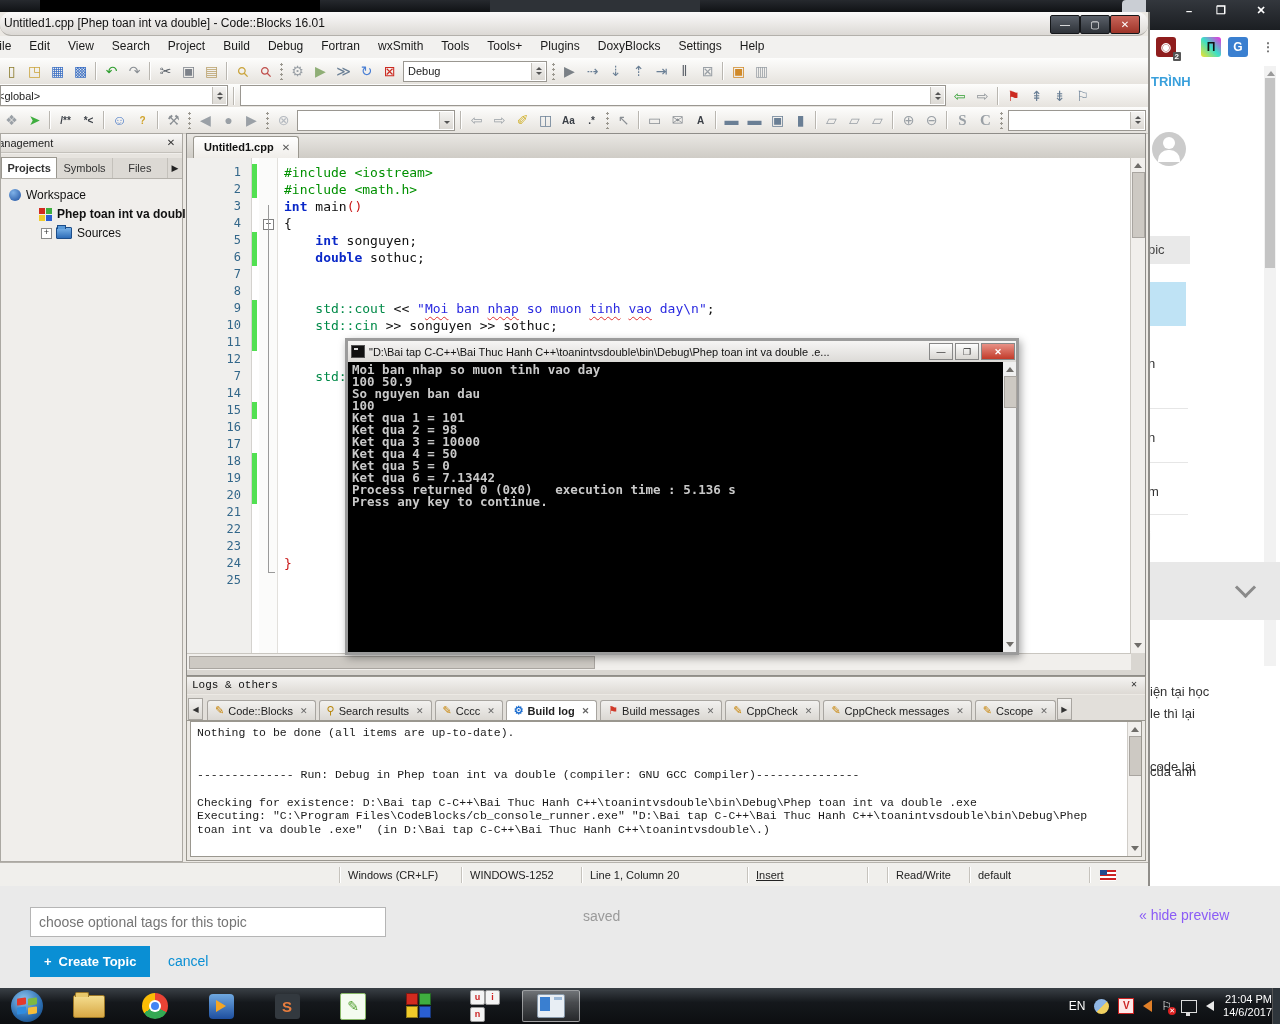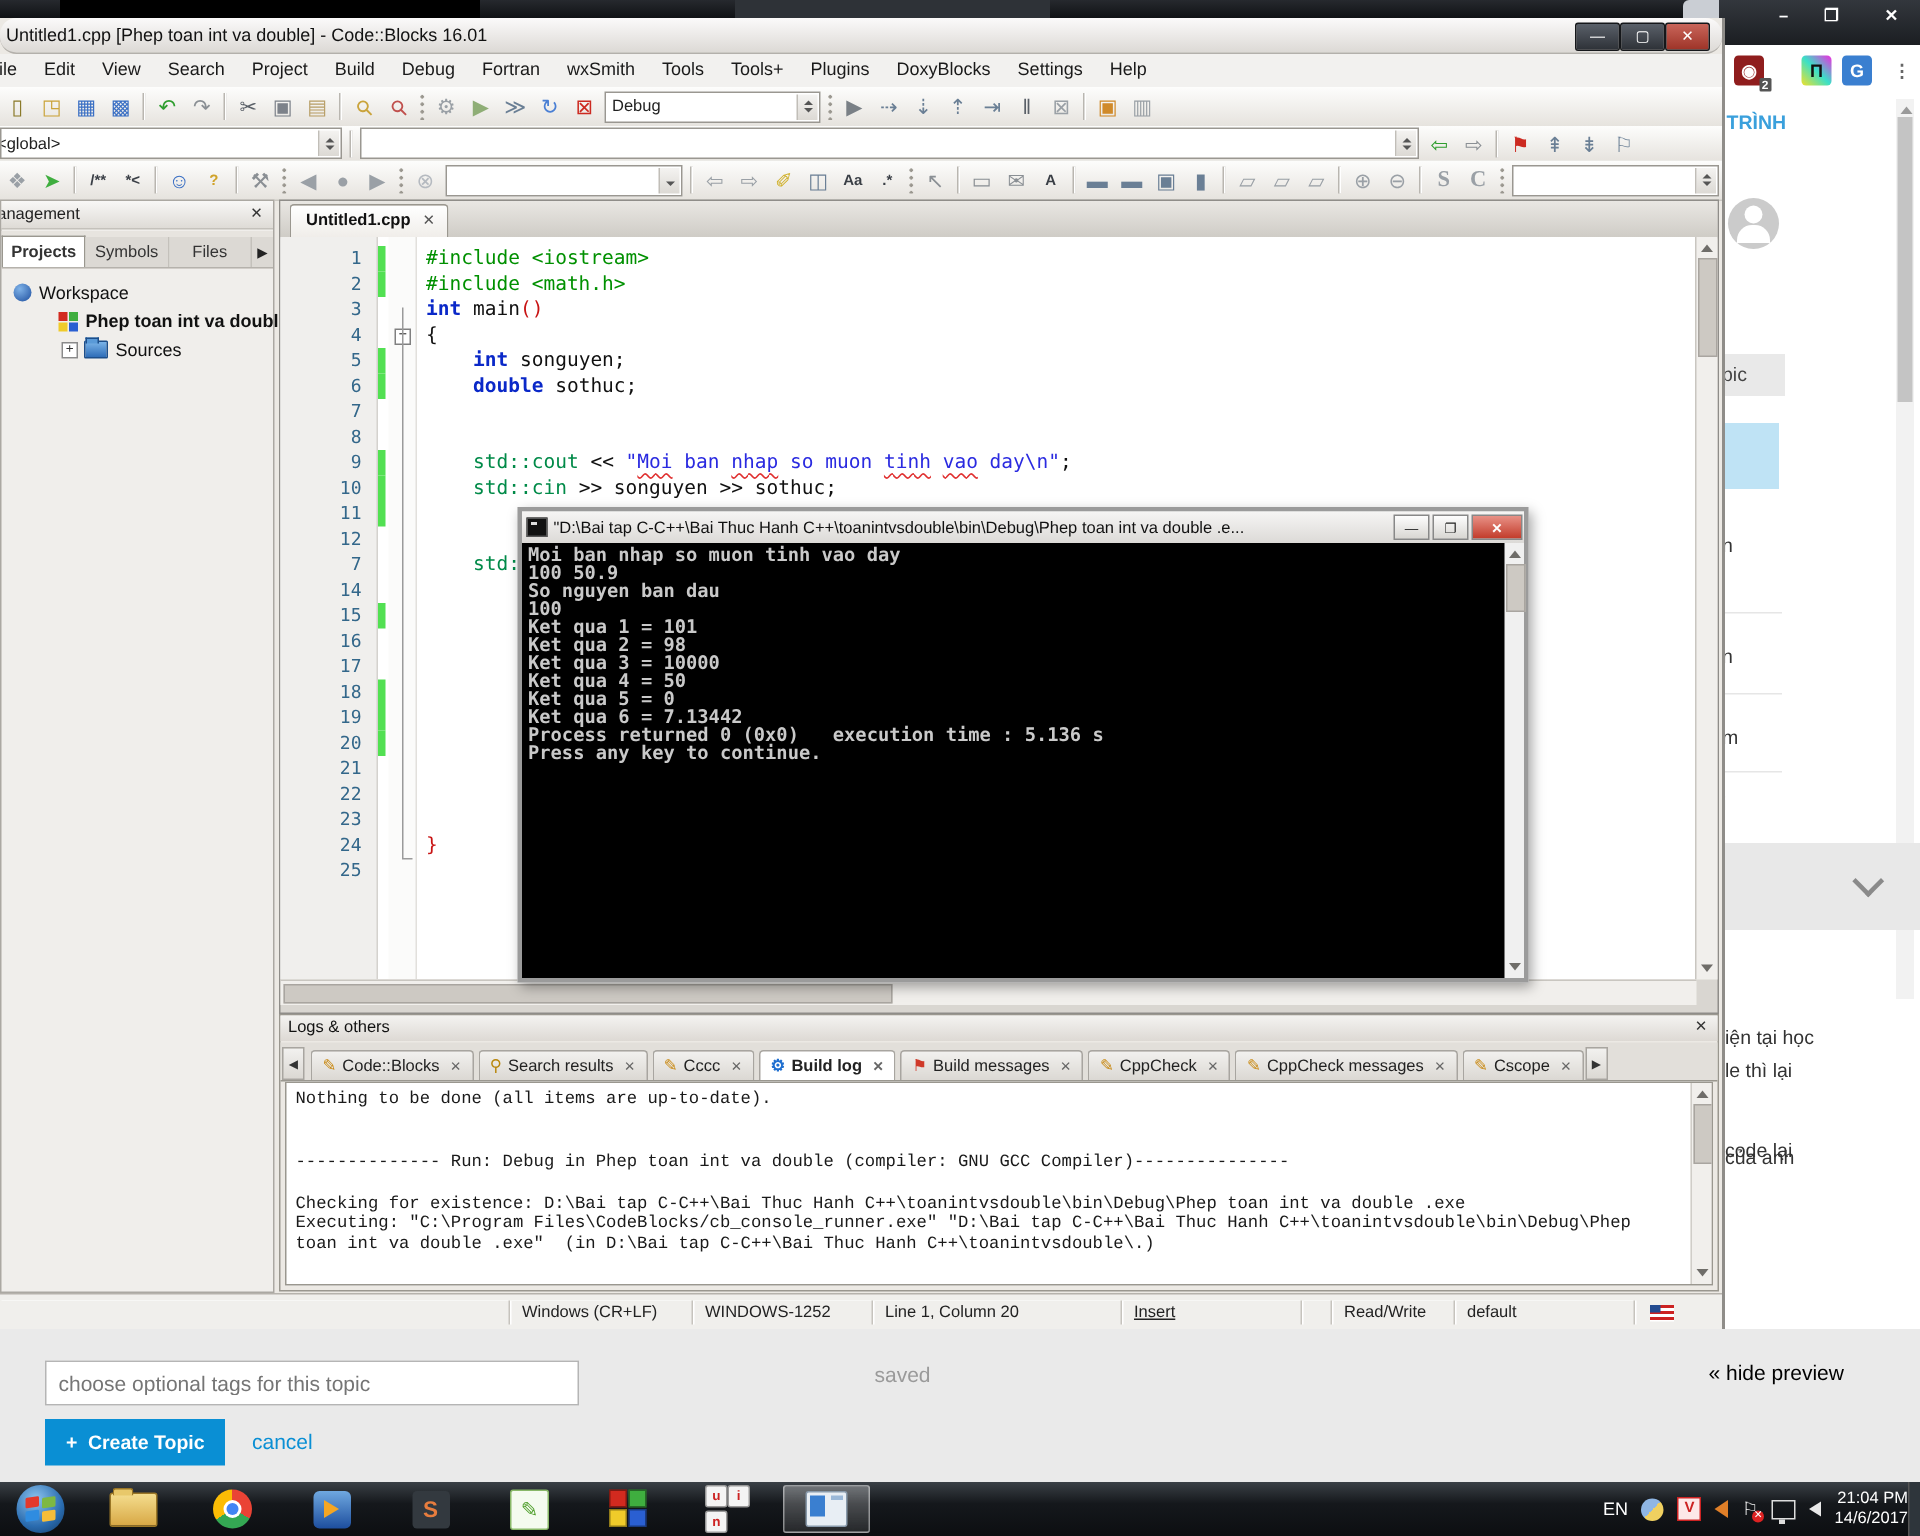--- a/index.html
+++ b/index.html
@@ -105,21 +105,21 @@
   .con-ico::before{content:"";position:absolute;left:2px;top:2px;width:4px;height:2px;background:#ddd;}
   .con-btn{width:22px;height:15px;border:1px solid #888;background:linear-gradient(#fdfdfd,#d8d6d2);margin-left:2px;font-size:9px;display:flex;align-items:center;justify-content:center;color:#222;flex:none;}
   .con-btn.close{width:32px;background:linear-gradient(#e89186,#c23b2a);color:#fff;font-weight:bold;}
   #con-body{position:absolute;left:0;top:21px;right:0;bottom:0;background:#000;}
   #con-text{position:absolute;left:4px;top:2px;color:#c9c9c9;font-family:"DejaVu Sans Mono",monospace;font-size:12.5px;font-weight:bold;line-height:12px;white-space:pre;margin:0;}
   #con-scroll{position:absolute;right:0;top:0;width:13px;height:100%;background:#f0f0f0;}
   #con-scroll .vthumb{top:14px;height:30px;}
 
   
   #logs{position:absolute;left:186px;top:664px;width:960px;height:185px;background:#ece9e4;border:1px solid #9a978f;box-sizing:border-box;}
-  #logs-cap{position:absolute;left:0;top:0;width:100%;height:17px;background:linear-gradient(#f4f3f1,#ddd9d4);font-size:11px;line-height:17px;padding-left:5px;color:#111;box-sizing:border-box;}
+  #logs-cap{position:absolute;left:0;top:0;width:100%;height:17px;background:linear-gradient(#f4f3f1,#ddd9d4);font-size:11px;line-height:17px;padding-left:5px;color:#111;box-sizing:border-box;font-family:Liberation Mono, monospace;}
   #logs-tabs{position:absolute;left:0;top:18px;width:100%;height:25px;display:flex;align-items:flex-end;background:#e2dfda;border-bottom:1px solid #9a978f;overflow:hidden;}
   .ltab{display:flex;align-items:center;gap:4px;font-size:11px;color:#222;background:linear-gradient(#f2f1ef,#dbd8d3);border:1px solid #a8a5a0;border-bottom:none;border-radius:3px 3px 0 0;padding:3px 7px;margin-left:3px;white-space:nowrap;flex:none;}
   .ltab.active{background:#fff;font-weight:bold;}
   .ltab .x{color:#666;font-size:9px;margin-left:3px;}
   .ltab-scroll{width:13px;height:20px;font-size:8px;color:#333;display:flex;align-items:center;justify-content:center;background:linear-gradient(#f2f1ef,#dbd8d3);border:1px solid #a8a5a0;margin:0 1px;flex:none;}
   #log-content{position:absolute;left:3px;top:44px;right:3px;bottom:3px;background:#fff;border:1px solid #9a978f;overflow:hidden;}
   #log-pre{margin:4px 6px;font-family:"Liberation Mono",monospace;font-size:11.5px;line-height:13.9px;color:#1a1a1a;white-space:pre;}
   #log-scroll{position:absolute;right:0;top:0;width:13px;height:100%;background:#f1efec;border-left:1px solid #d0cdc8;}
   #log-scroll .vthumb{top:14px;height:38px;}
 
@@ -128,21 +128,21 @@
   .sbcell{height:16px;line-height:16px;padding-left:8px;border-right:1px solid #c6c3bd;box-shadow:1px 0 0 #fff;box-sizing:border-box;flex:none;white-space:nowrap;overflow:hidden;}
   .usflag{width:16px;height:11px;background:repeating-linear-gradient(#c22 0 2px,#fff 2px 4px);position:relative;margin-left:10px;}
   .usflag::before{content:"";position:absolute;left:0;top:0;width:7px;height:5px;background:#224a8f;}
 
   
   #webstrip{position:absolute;left:0;top:886px;width:1280px;height:102px;background:#eaeaea;}
   #tag-input{position:absolute;left:30px;top:21px;width:356px;height:30px;border:1px solid #b5b5b5;background:#fff;font-size:14px;color:#888;padding:0 8px;box-sizing:border-box;font-family:"Liberation Sans",sans-serif;}
   #saved-label{position:absolute;left:583px;top:22px;font-size:14px;color:#9a9a9a;}
   #create-topic{position:absolute;left:30px;top:60px;height:31px;background:#0a8fd4;color:#fff;border:none;font-size:13px;font-weight:bold;padding:0 14px;display:flex;align-items:center;gap:7px;font-family:"Liberation Sans",sans-serif;}
   #cancel-link{position:absolute;left:168px;top:67px;font-size:14px;color:#0a8fd4;}
-  #hide-preview{position:absolute;left:1139px;top:21px;font-size:14px;color:#000000;}
+  #hide-preview{position:absolute;left:1139px;top:21px;font-size:14px;color:#8b5cf6;}
 
   
   #taskbar{position:absolute;left:0;top:988px;width:1280px;height:36px;background:linear-gradient(#3a4046,#15181c 40%,#0c0e11);}
   .tbtn{position:absolute;top:2px;width:58px;height:32px;border-radius:2px;display:flex;align-items:center;justify-content:center;}
   .tbtn.active{background:linear-gradient(rgba(255,255,255,.30),rgba(255,255,255,.10));border:1px solid rgba(255,255,255,.45);box-sizing:border-box;}
   .orb{width:32px;height:32px;border-radius:50%;background:radial-gradient(circle at 40% 30%,#8ec5ef,#2a6cb0 60%,#123a66);display:grid;grid-template-columns:9px 9px;grid-template-rows:7px 7px;gap:2px;align-content:center;justify-content:center;}
   .orb i{display:block;border-radius:1px;transform:skewY(-8deg);}
   .ico-folder{width:30px;height:21px;background:linear-gradient(#f4dd8e,#d8a845);border:1px solid #9a7626;border-radius:2px;position:relative;}
   .ico-folder::before{content:"";position:absolute;left:1px;top:-4px;width:12px;height:4px;background:#e8c86a;border:1px solid #9a7626;border-bottom:none;border-radius:2px 2px 0 0;}
   .ico-chrome{width:26px;height:26px;border-radius:50%;background:conic-gradient(#ea4335 0 33%,#34a853 33% 66%,#fbbc05 66% 100%);position:relative;}

